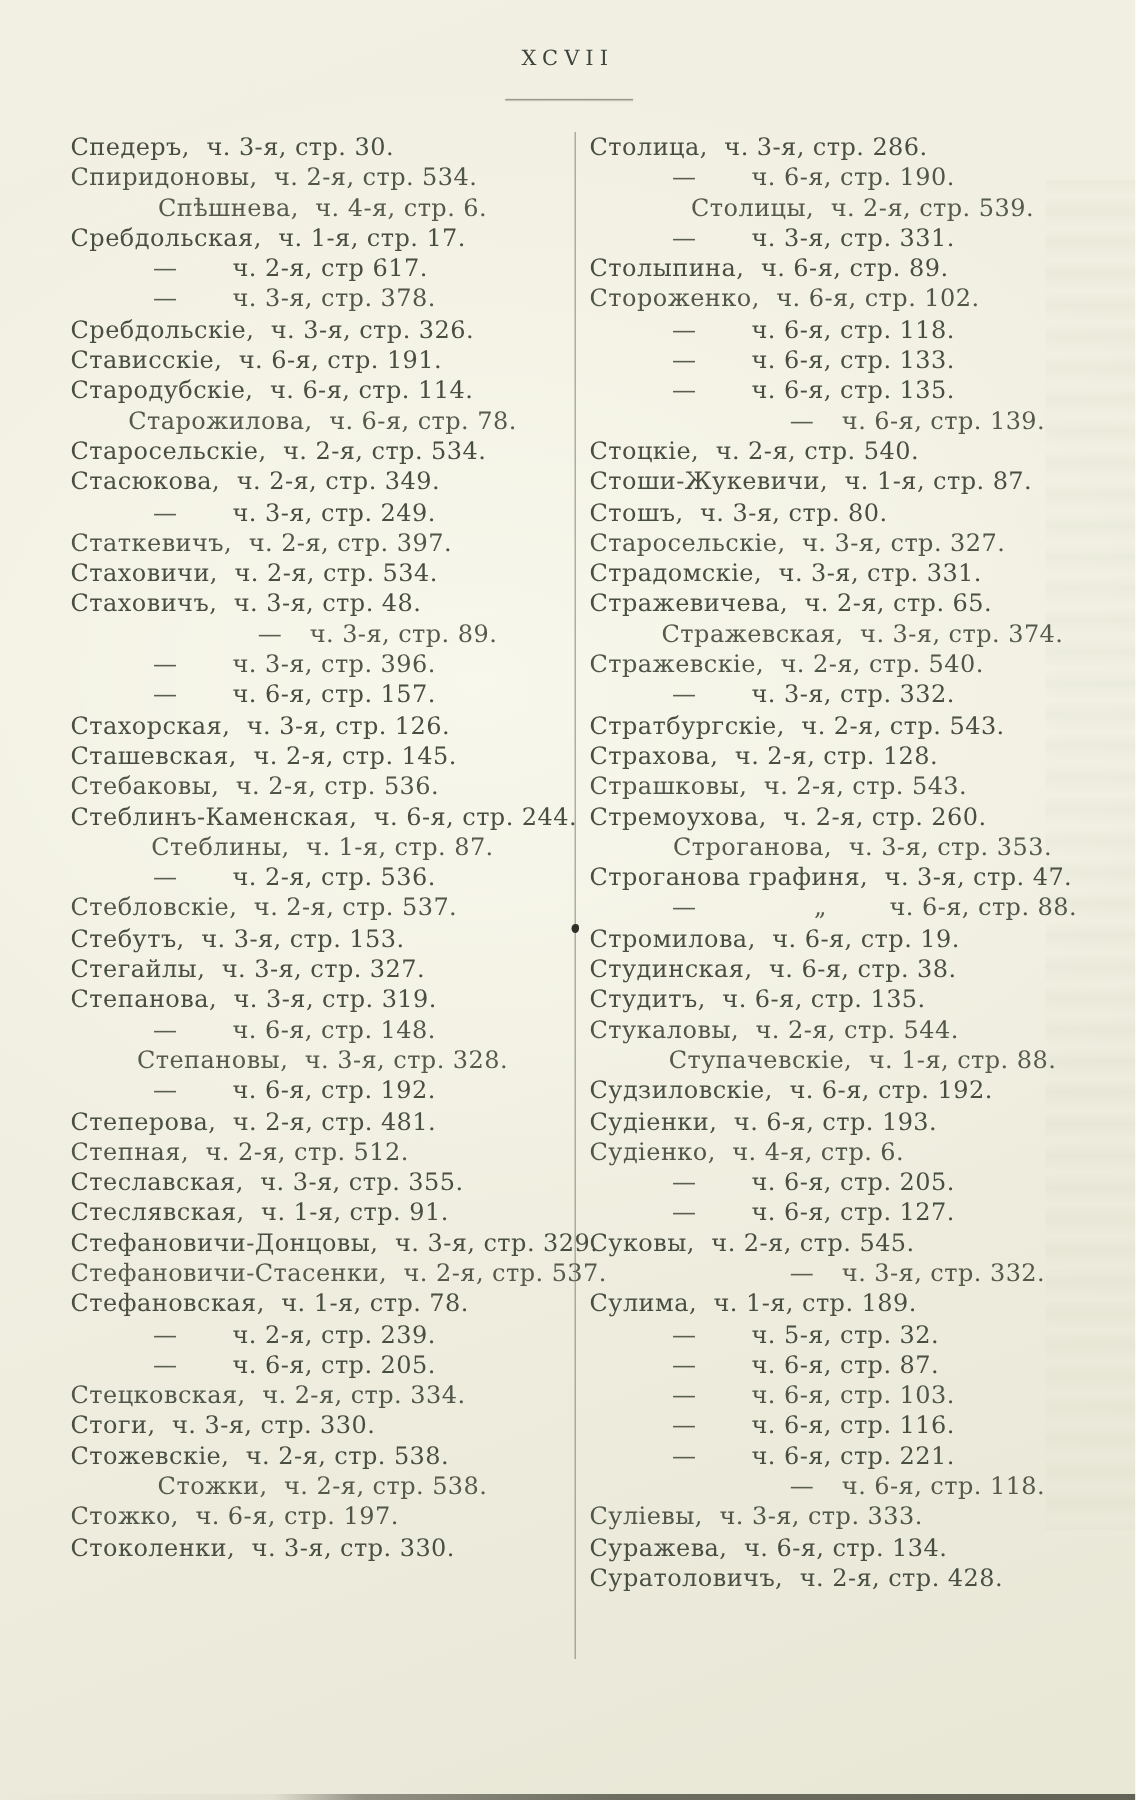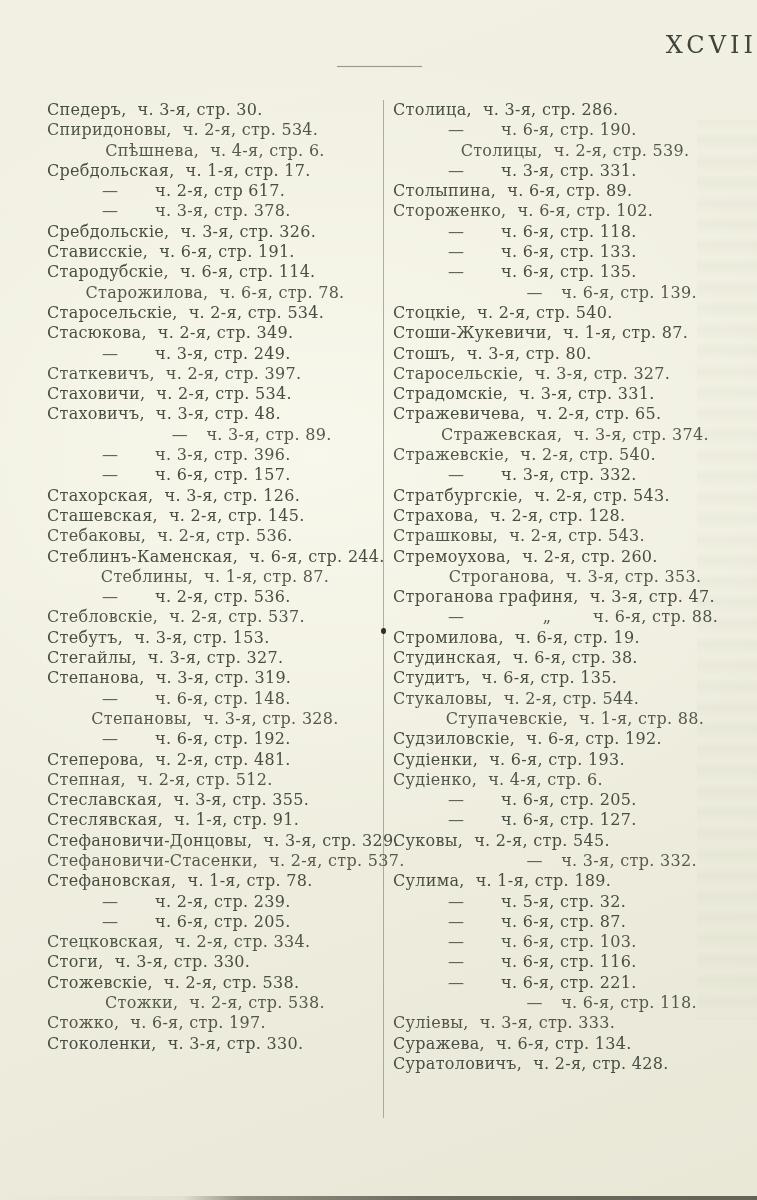--- a/index.html
+++ b/index.html
@@ -18,37 +18,37 @@
       linear-gradient(160deg, #f1f0e2 0%, #efeee0 55%, #e9e8d7 100%);
     font-family: "DejaVu Serif", "Liberation Serif", serif;
     color: #494e43;
     overflow: hidden;
   }
   .header {
     position: absolute;
     top: 31px;
     left: 0;
     width: 100%;
-    text-align: right;
-    font-size: 24px;
+    text-align: center;
+    font-size: 14px;
     letter-spacing: 4px;
     color: #3e443c;
   }
   .header-rule {
     position: absolute;
     top: 66px;
     left: 337px;
     width: 85px;
     height: 1px;
     background: rgba(80, 82, 68, 0.55);
     box-shadow: 0 0 1px rgba(80,82,68,0.4);
   }
   .columns {
     position: absolute;
-    top: 100px;
+    top: 88px;
     left: 47px;
     display: flex;
   }
   .col { width: 336px; }
   .col-right { width: 364px; padding-left: 9px; }
   .divider {
     border-left: 1px solid rgba(104, 103, 87, 0.5);
     height: 1018px;
     position: relative;
     width: 0;

